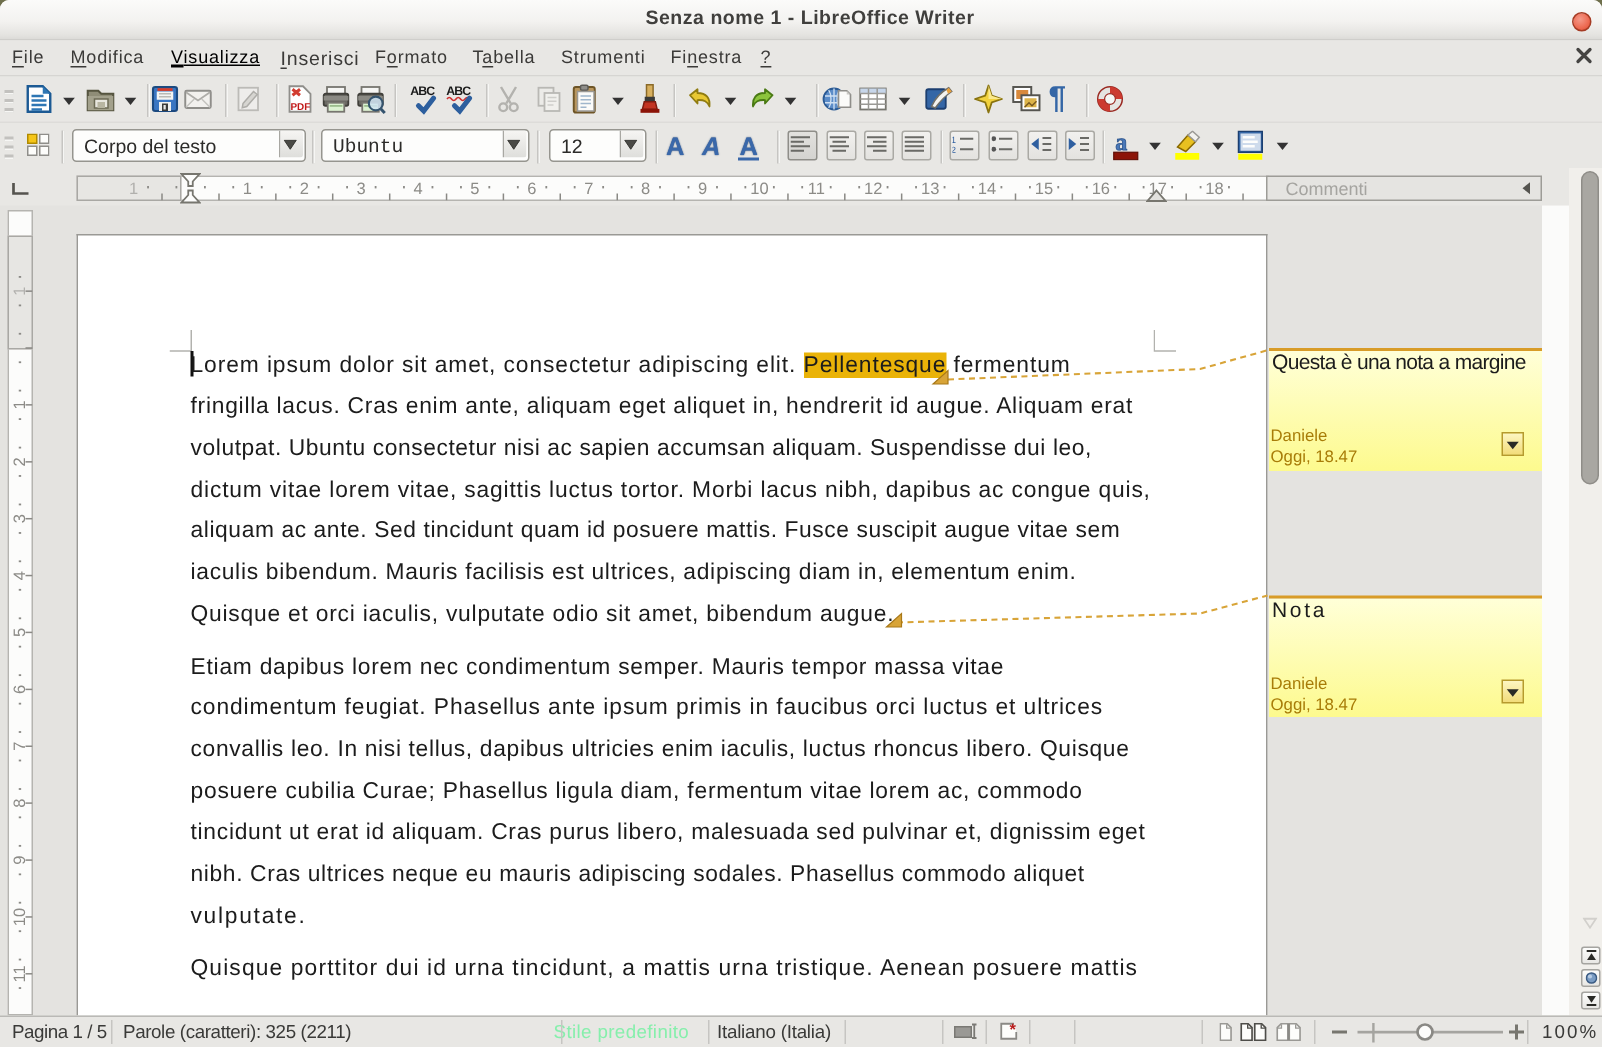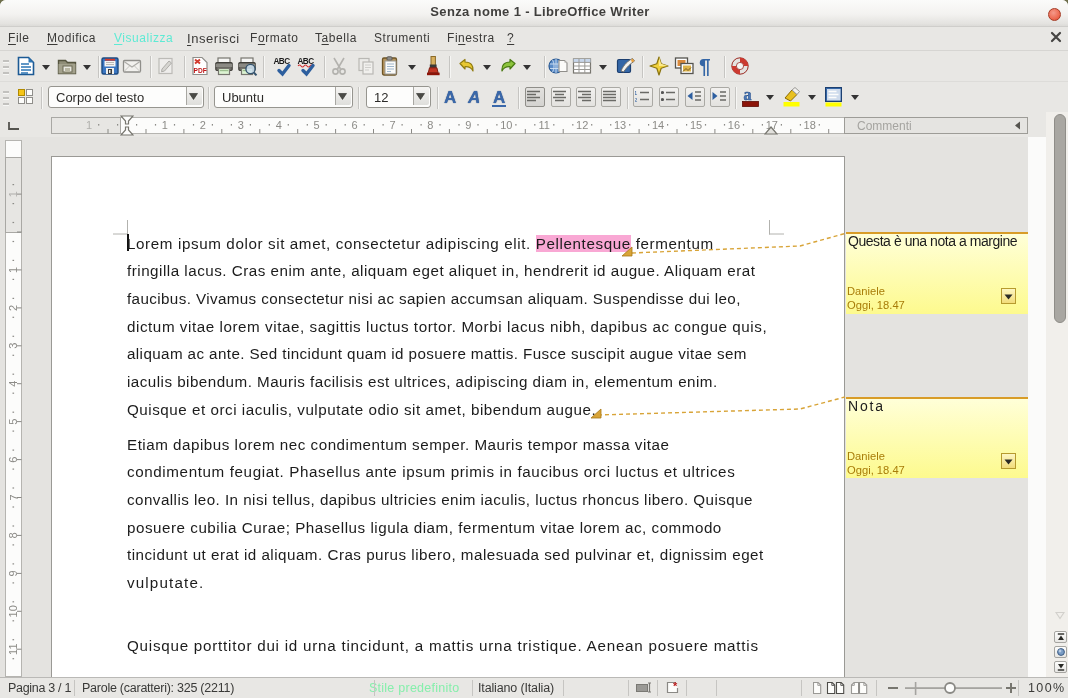--- a/index.html
+++ b/index.html
@@ -7,21 +7,21 @@
 .abs{position:absolute;}
 u{text-decoration:underline;text-underline-offset:2px;}
 </style></head><body>
 <div class="abs" style="left:0;top:0;width:1068px;height:698px;background:#e8e7e4;border-radius:6px 6px 0 0;"></div>
 <div class="abs" style="left:0;top:0;width:1068px;height:26px;background:linear-gradient(#fbfbfa,#f3f2f0 55%,#e4e3e0 90%,#dcdbd8);border-radius:6px 6px 0 0;border-bottom:1px solid #cfcecb;"></div>
 <div class="abs" style="left:0;top:4px;width:1068px;text-align:center;font-size:13px;font-weight:bold;letter-spacing:0.35px;color:#403f3d;padding-left:6px;">Senza nome 1 - LibreOffice Writer</div>
 <div class="abs" style="left:1048px;top:8px;width:11px;height:11px;border-radius:50%;background:radial-gradient(circle at 40% 35%,#f49a8a,#ed6a52 60%,#d9472e);border:1px solid #a53b24;"></div>
 <div class="abs" style="left:0;top:27px;width:1068px;height:23px;background:#e8e7e4;border-bottom:1px solid #d6d5d2;"></div>
 <div class="abs" style="left:8px;top:31px;font-size:12px;letter-spacing:0.55px;color:#3b3a38;"><u>F</u>ile</div>
 <div class="abs" style="left:47px;top:31px;font-size:12px;letter-spacing:0.55px;color:#3b3a38;"><u>M</u>odifica</div>
-<div class="abs" style="left:114px;top:31px;font-size:12px;letter-spacing:0.55px;color:#5eead4;"><u>V</u>isualizza</div>
+<div class="abs" style="left:114px;top:31px;font-size:12px;letter-spacing:0.55px;color:#000000;text-decoration:underline;"><u>V</u>isualizza</div>
 <div class="abs" style="left:187px;top:31px;font-size:13px;letter-spacing:0.55px;color:#3b3a38;"><u>I</u>nserisci</div>
 <div class="abs" style="left:250px;top:31px;font-size:12px;letter-spacing:0.55px;color:#3b3a38;">F<u>o</u>rmato</div>
 <div class="abs" style="left:315px;top:31px;font-size:12px;letter-spacing:0.55px;color:#3b3a38;">T<u>a</u>bella</div>
 <div class="abs" style="left:374px;top:31px;font-size:12px;letter-spacing:0.55px;color:#3b3a38;">Strumenti</div>
 <div class="abs" style="left:447px;top:31px;font-size:12px;letter-spacing:0.55px;color:#3b3a38;">Fi<u>n</u>estra</div>
 <div class="abs" style="left:507px;top:31px;font-size:12px;letter-spacing:0.55px;color:#3b3a38;"><u>?</u></div>
 <svg class="abs" style="left:1050px;top:31px;" width="12" height="12">
     <path d="M2 2 L10 10 M10 2 L2 10" stroke="#454442" stroke-width="2.2" stroke-linecap="round"></path>
   </svg>
 <div class="abs" style="left:0;top:51px;width:1068px;height:30px;background:#e8e7e4;border-bottom:1px solid #dddcd9;"></div>
@@ -197,21 +197,21 @@
     <rect x="0.5" y="8.5" width="6" height="6" fill="#fdfdfb" stroke="#8f8e8a"></rect>
     <rect x="8.5" y="8.5" width="6" height="6" fill="#fdfdfb" stroke="#8f8e8a"></rect>
   </svg>
 <div class="abs" style="left:48px;top:86px;width:154px;height:20px;background:#fdfdfc;border:1px solid #96958f;border-radius:3px;"></div>
 <div class="abs" style="left:56px;top:90px;font-size:13px;color:#2c2b29;">Corpo del testo</div>
 <div class="abs" style="left:186px;top:87px;width:15px;height:18px;background:linear-gradient(#f6f5f3,#dededb);border-left:1px solid #a8a7a2;border-radius:0 2px 2px 0;"></div>
 <svg class="abs" style="left:189px;top:93px" width="9" height="7">
     <path d="M0.5 0.5 h8 l-4 6 Z" fill="#4a4a46" stroke="#2e2e2a" stroke-width="0.6"></path>
   </svg>
 <div class="abs" style="left:214px;top:86px;width:137px;height:20px;background:#fdfdfc;border:1px solid #96958f;border-radius:3px;"></div>
-<div class="abs" style="left:222px;top:90px;font-size:13px;color:#2c2b29;">Ubuntu</div>
+<div class="abs" style="left:222px;top:90px;font-size:13px;color:#2c2b29;font-family:Liberation Mono, monospace;">Ubuntu</div>
 <div class="abs" style="left:335px;top:87px;width:15px;height:18px;background:linear-gradient(#f6f5f3,#dededb);border-left:1px solid #a8a7a2;border-radius:0 2px 2px 0;"></div>
 <svg class="abs" style="left:338px;top:93px" width="9" height="7">
     <path d="M0.5 0.5 h8 l-4 6 Z" fill="#4a4a46" stroke="#2e2e2a" stroke-width="0.6"></path>
   </svg>
 <div class="abs" style="left:366px;top:86px;width:63px;height:20px;background:#fdfdfc;border:1px solid #96958f;border-radius:3px;"></div>
 <div class="abs" style="left:374px;top:90px;font-size:13px;color:#2c2b29;">12</div>
 <div class="abs" style="left:413px;top:87px;width:15px;height:18px;background:linear-gradient(#f6f5f3,#dededb);border-left:1px solid #a8a7a2;border-radius:0 2px 2px 0;"></div>
 <svg class="abs" style="left:416px;top:93px" width="9" height="7">
     <path d="M0.5 0.5 h8 l-4 6 Z" fill="#4a4a46" stroke="#2e2e2a" stroke-width="0.6"></path>
   </svg>
@@ -456,34 +456,35 @@
   </svg>
 <div class="abs" style="left:51px;top:156px;width:794px;height:521px;background:#fff;border:1px solid #9a9995;border-bottom:none;box-sizing:border-box;"></div>
 <svg class="abs" style="left:113px;top:220px" width="16" height="15">
     <path d="M14.5 0 V14.5 M0 14 H15" stroke="#b2b2ae" stroke-width="1"></path>
   </svg>
 <svg class="abs" style="left:769px;top:220px" width="16" height="15">
     <path d="M0.5 0 V14.5 M0 14 H15" stroke="#b2b2ae" stroke-width="1"></path>
   </svg>
 <div class="abs" style="left:127px;top:234px;width:2px;height:17px;background:#111;"></div>
 <div class="abs" style="left:127px;top:229.5px;font-size:15.2px;color:#1c1c1c;line-height:27.7px;white-space:nowrap;">
-    <div style="letter-spacing:0.61px">Lorem ipsum dolor sit amet, consectetur adipiscing elit. <span style="background:#f9a8d4;">Pellentesque</span> fermentum</div>
+    <div style="letter-spacing:0.61px">Lorem ipsum dolor sit amet, consectetur adipiscing elit. <span style="background:#eab308;">Pellentesque</span> fermentum</div>
     <div style="letter-spacing:0.5px">fringilla lacus. Cras enim ante, aliquam eget aliquet in, hendrerit id augue. Aliquam erat</div>
-    <div style="letter-spacing:0.39px">faucibus. Vivamus consectetur nisi ac sapien accumsan aliquam. Suspendisse dui leo,</div>
+    <div style="letter-spacing:0.39px">volutpat. Ubuntu consectetur nisi ac sapien accumsan aliquam. Suspendisse dui leo,</div>
     <div style="letter-spacing:0.56px">dictum vitae lorem vitae, sagittis luctus tortor. Morbi lacus nibh, dapibus ac congue quis,</div>
     <div style="letter-spacing:0.4px">aliquam ac ante. Sed tincidunt quam id posuere mattis. Fusce suscipit augue vitae sem</div>
     <div style="letter-spacing:0.47px">iaculis bibendum. Mauris facilisis est ultrices, adipiscing diam in, elementum enim.</div>
     <div style="letter-spacing:0.53px">Quisque et orci iaculis, vulputate odio sit amet, bibendum augue.</div>
   </div>
 <div class="abs" style="left:127px;top:430.5px;font-size:15.2px;color:#1c1c1c;line-height:27.7px;white-space:nowrap;">
     <div style="letter-spacing:0.51px">Etiam dapibus lorem nec condimentum semper. Mauris tempor massa vitae</div>
     <div style="letter-spacing:0.61px">condimentum feugiat. Phasellus ante ipsum primis in faucibus orci luctus et ultrices</div>
     <div style="letter-spacing:0.45px">convallis leo. In nisi tellus, dapibus ultricies enim iaculis, luctus rhoncus libero. Quisque</div>
     <div style="letter-spacing:0.52px">posuere cubilia Curae; Phasellus ligula diam, fermentum vitae lorem ac, commodo</div>
     <div style="letter-spacing:0.49px">tincidunt ut erat id aliquam. Cras purus libero, malesuada sed pulvinar et, dignissim eget</div>
+    <div style="letter-spacing:0.43px">nibh. Cras ultrices neque eu mauris adipiscing sodales. Phasellus commodo aliquet</div>
     <div style="letter-spacing:1.15px">vulputate.</div>
   </div>
 <div class="abs" style="left:127px;top:631.5px;font-size:15.2px;color:#1c1c1c;line-height:27.7px;white-space:nowrap;">
     <div style="letter-spacing:0.76px">Quisque porttitor dui id urna tincidunt, a mattis urna tristique. Aenean posuere mattis</div>
   </div>
 <svg class="abs" style="left:0;top:137px;pointer-events:none" width="1068" height="540" viewBox="0 0 1068 540">
     <path d="M632 116 L800 109 L845 96.5" stroke="#d8a438" stroke-width="1.4" stroke-dasharray="4 3" fill="none"></path>
     <path d="M598 278 L800 272 L845 260" stroke="#d8a438" stroke-width="1.4" stroke-dasharray="4 3" fill="none"></path>
     <path d="M622 119 L632 110 L632 119 Z" fill="#d8a438" stroke="#a87818" stroke-width="0.8"></path>
     <path d="M591 281 L601 272 L601 281 Z" fill="#d8a438" stroke="#a87818" stroke-width="0.8"></path>
@@ -517,21 +518,21 @@
 <svg class="abs" style="left:1056.5px;top:648px" width="8" height="8">
     <circle cx="4" cy="4" r="3.4" fill="#7a9cc4" stroke="#3c5c84" stroke-width="1"></circle>
     <circle cx="3" cy="3" r="1.4" fill="#b8cce4"></circle>
   </svg>
 <div class="abs" style="left:1054px;top:661px;width:12.5px;height:12px;background:linear-gradient(#fdfdfc,#e8e7e4);border:1px solid #a5a4a0;border-radius:2px;box-sizing:border-box;"></div>
 <svg class="abs" style="left:1056.5px;top:663px" width="8" height="8">
     <path d="M4 5.5 L7 1 H1 Z" fill="#2a2a26"></path>
     <path d="M0.8 7 h6.4" stroke="#2a2a26" stroke-width="1.4"></path>
   </svg>
 <div class="abs" style="left:0;top:677px;width:1068px;height:21px;background:#e8e7e4;border-top:1px solid #bab9b6;box-sizing:border-box;"></div>
-<div class="abs" style="left:8px;top:681px;font-size:12.5px;letter-spacing:-0.3px;color:#3a3a38;">Pagina 3 / 1</div>
+<div class="abs" style="left:8px;top:681px;font-size:12.5px;letter-spacing:-0.3px;color:#3a3a38;">Pagina 1 / 5</div>
 <div class="abs" style="left:82px;top:681px;font-size:12.5px;letter-spacing:-0.25px;color:#3a3a38;">Parole (caratteri): 325 (2211)</div>
 <div class="abs" style="left:369px;top:681px;font-size:12.5px;letter-spacing:0.25px;color:#86efac;">Stile predefinito</div>
 <div class="abs" style="left:478px;top:681px;font-size:12.5px;letter-spacing:-0.15px;color:#3a3a38;">Italiano (Italia)</div>
 <div class="abs" style="left:1028px;top:681px;font-size:12.5px;letter-spacing:1.4px;color:#3a3a38;">100%</div>
 <div class="abs" style="left:74px;top:680px;width:1px;height:16px;background:#c6c5c2;"></div>
 <div class="abs" style="left:374px;top:680px;width:1px;height:16px;background:#c6c5c2;"></div>
 <div class="abs" style="left:472px;top:680px;width:1px;height:16px;background:#c6c5c2;"></div>
 <div class="abs" style="left:563px;top:680px;width:1px;height:16px;background:#c6c5c2;"></div>
 <div class="abs" style="left:628px;top:680px;width:1px;height:16px;background:#c6c5c2;"></div>
 <div class="abs" style="left:657px;top:680px;width:1px;height:16px;background:#c6c5c2;"></div>

